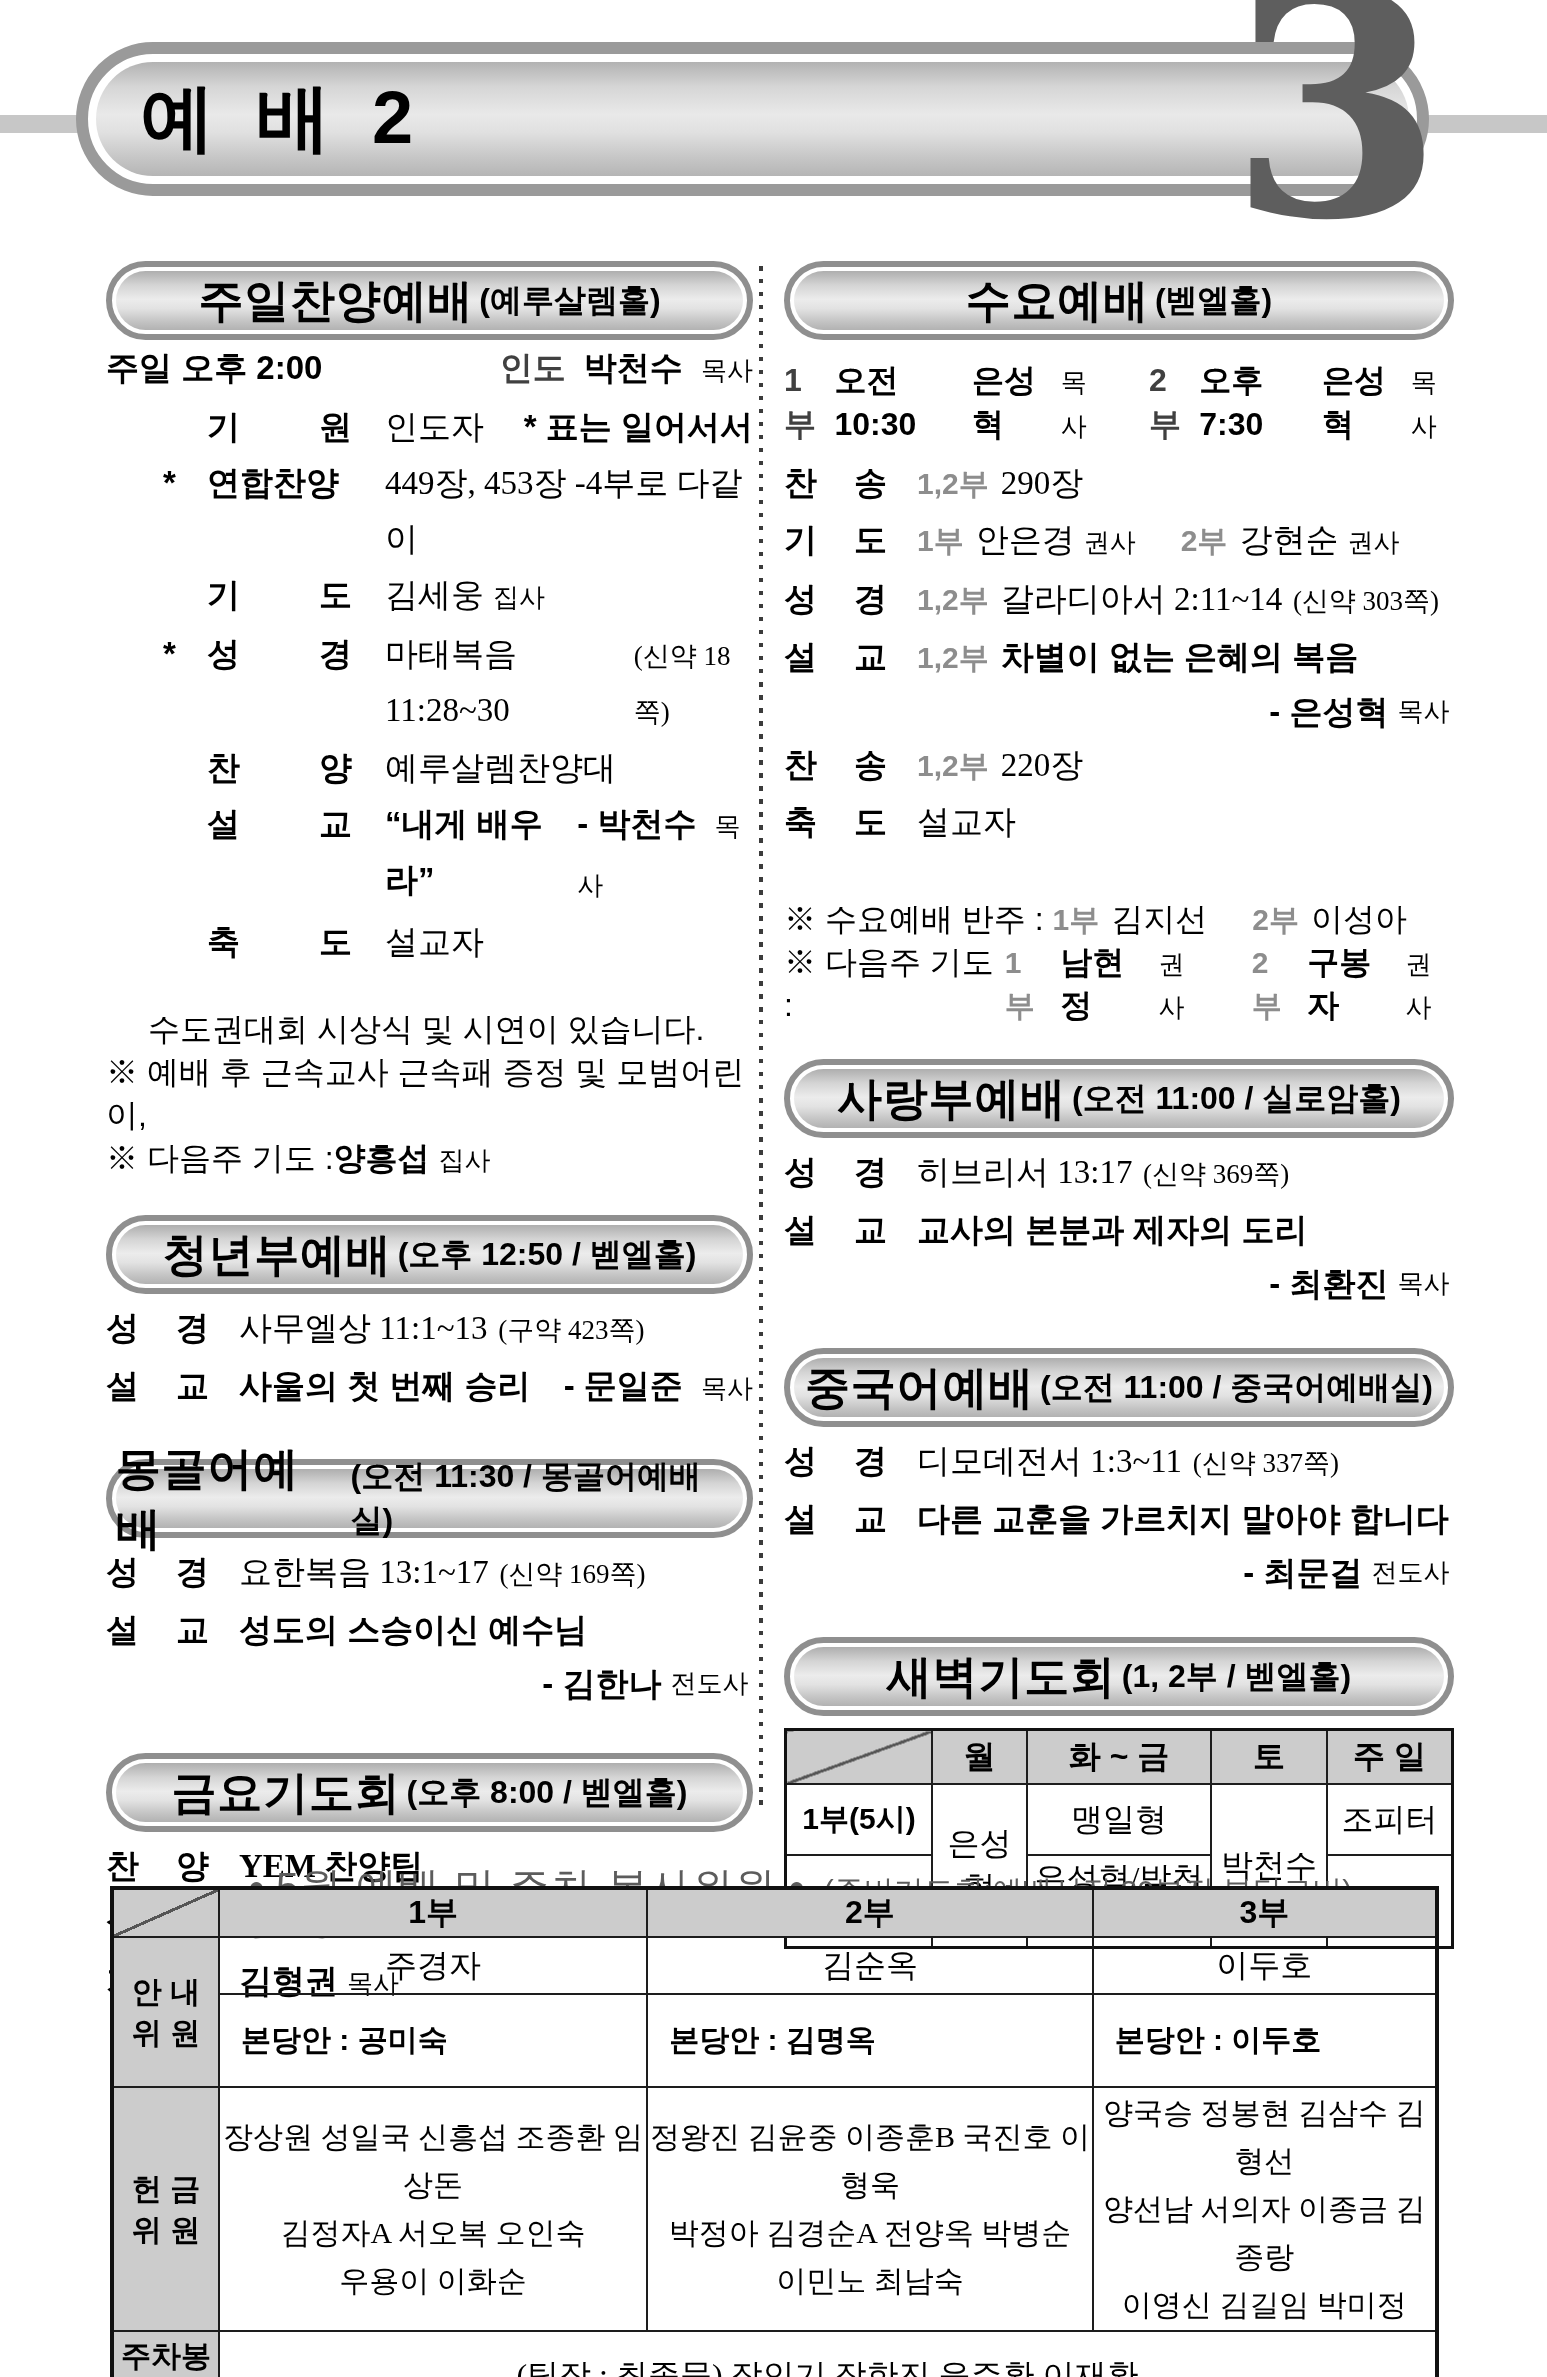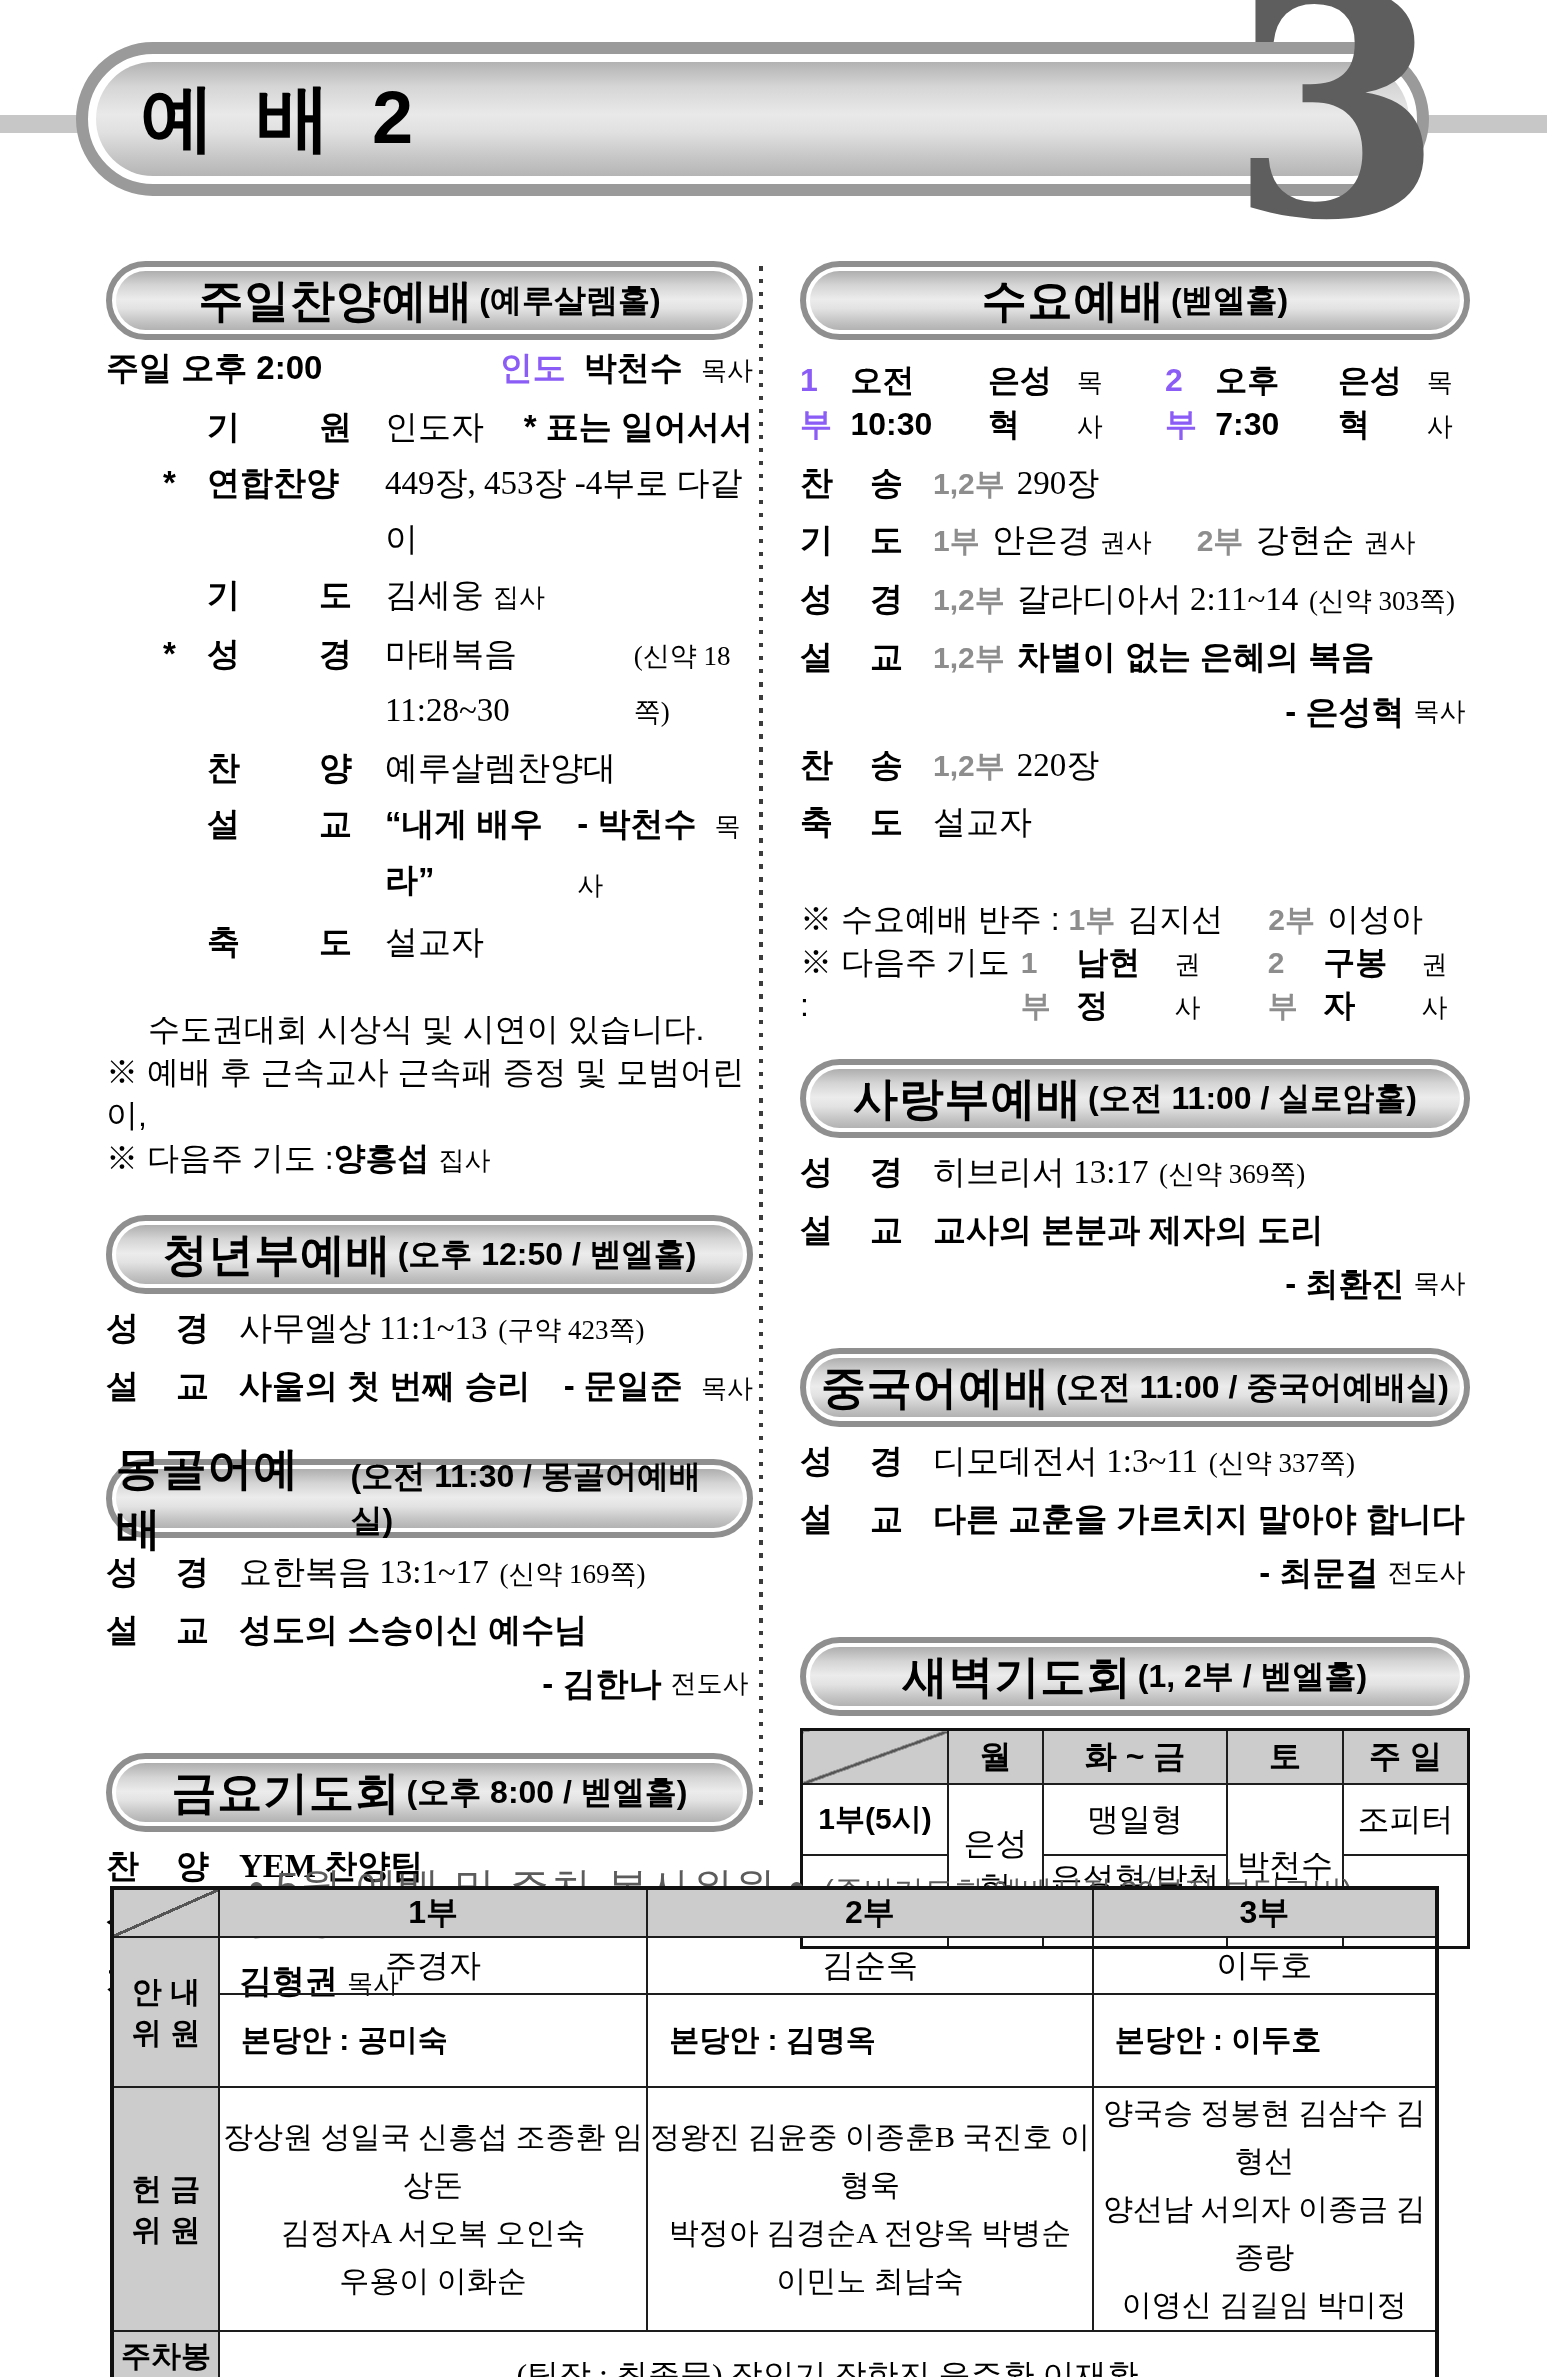--- a/index.html
+++ b/index.html
@@ -14,21 +14,21 @@
         box-sizing:border-box;border:12px solid #9a9a9a;border-radius:85px;background:#fff;padding:7.6px;}
   .header-in{height:100%;border-radius:68px;display:flex;align-items:center;
         background:linear-gradient(180deg,#b2b2b2 0%,#d6d6d6 22%,#e9e9e9 46%,#e0e0e0 62%,#c6c6c6 84%,#b5b5b5 100%);}
   .header-title{font-size:74px;font-weight:bold;letter-spacing:10.6px;padding-left:45px;}
   .big-num{position:absolute;left:1229px;top:-47px;z-index:6;line-height:1;
         font-family:"DejaVu Serif",serif;font-weight:bold;font-size:308px;color:#5e5e5e;}
 
   
   .col{position:absolute;top:261px;}
   .col-l{left:106px;width:647px;}
-  .col-r{left:800px;width:670px;}
+  .col-r{left:784px;width:670px;}
   .divider{position:absolute;left:759px;top:266px;width:3.8px;height:1539px;
         background:repeating-linear-gradient(180deg,#3b3b3b 0 4.5px,transparent 4.5px 13px);}
 
   
   .sec-pill{box-sizing:border-box;height:79px;border:6.8px solid #8f8f8f;border-radius:53px;background:#fff;padding:3.8px;}
   .sec-in{height:100%;border-radius:44px;display:flex;align-items:center;justify-content:center;gap:6px;
         background:linear-gradient(180deg,#aeaeae 0%,#d4d4d4 24%,#ececec 48%,#e2e2e2 64%,#c3c3c3 86%,#b2b2b2 100%);}
   .sec-t{font-size:45px;font-weight:bold;letter-spacing:0.8px;}
   .sec-s{font-size:32px;font-weight:bold;}
 
@@ -36,21 +36,21 @@
   .tline{display:flex;align-items:baseline;font-size:33px;font-weight:bold;margin-top:6px;line-height:44px;}
   .pline{display:flex;align-items:baseline;font-size:32px;font-weight:bold;margin-top:18px;line-height:44px;}
   .rows{margin-top:6px;}
   .srow{display:flex;align-items:baseline;font-size:33px;line-height:56px;}
   .col-l .srow{padding-left:57px;}
   .star{flex:none;width:44px;font-weight:bold;}
   .lbl{flex:none;display:inline-block;font-weight:bold;text-align:justify;text-align-last:justify;}
   .col-l .lbl{width:145px;margin-right:33px;}
   .col-r .lbl{width:103px;margin-right:30px;}
   .part{color:#8d8d8d;font-weight:bold;margin-right:12px;font-size:30px;}
-  .gray{color:#8b5cf6;}
+  .gray{color:#404040;}
   .val{font-family:"Liberation Serif",serif;}
   .vb{font-weight:bold;font-family:"Liberation Sans",sans-serif;}
   .b{font-weight:bold;}
   .ref{font-family:"Liberation Serif",serif;font-size:27px;margin-left:10.6px;}
   .role{font-family:"Liberation Serif",serif;font-size:26px;margin-left:9px;font-weight:normal;}
   .tail{margin-left:auto;}
   .spk{display:flex;justify-content:flex-end;font-size:33px;line-height:51px;padding-right:4.5px;}
   .gap-l{margin-left:45px;}
   .gap-s{margin-left:9px;}
 

